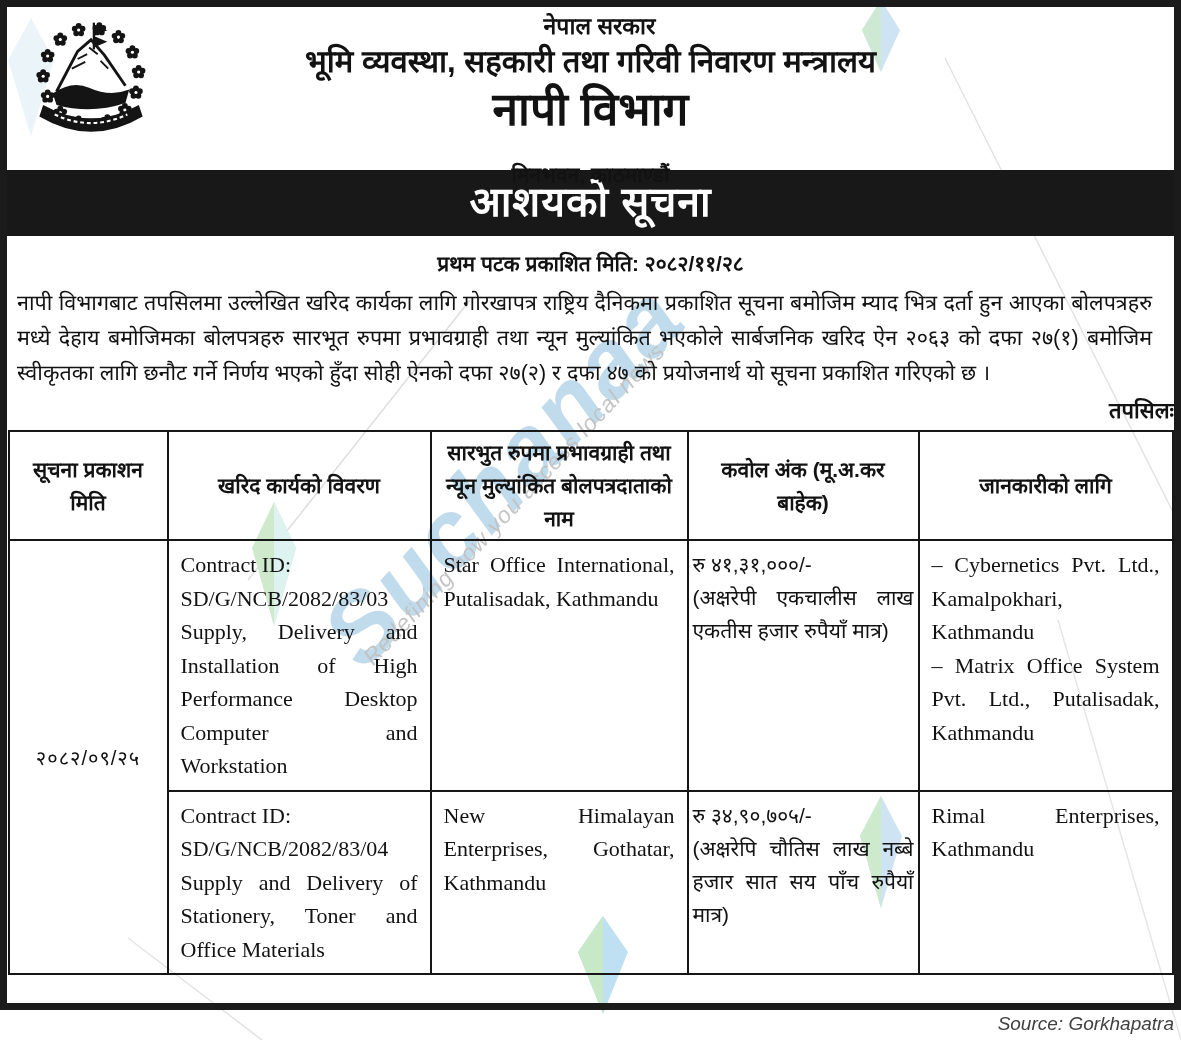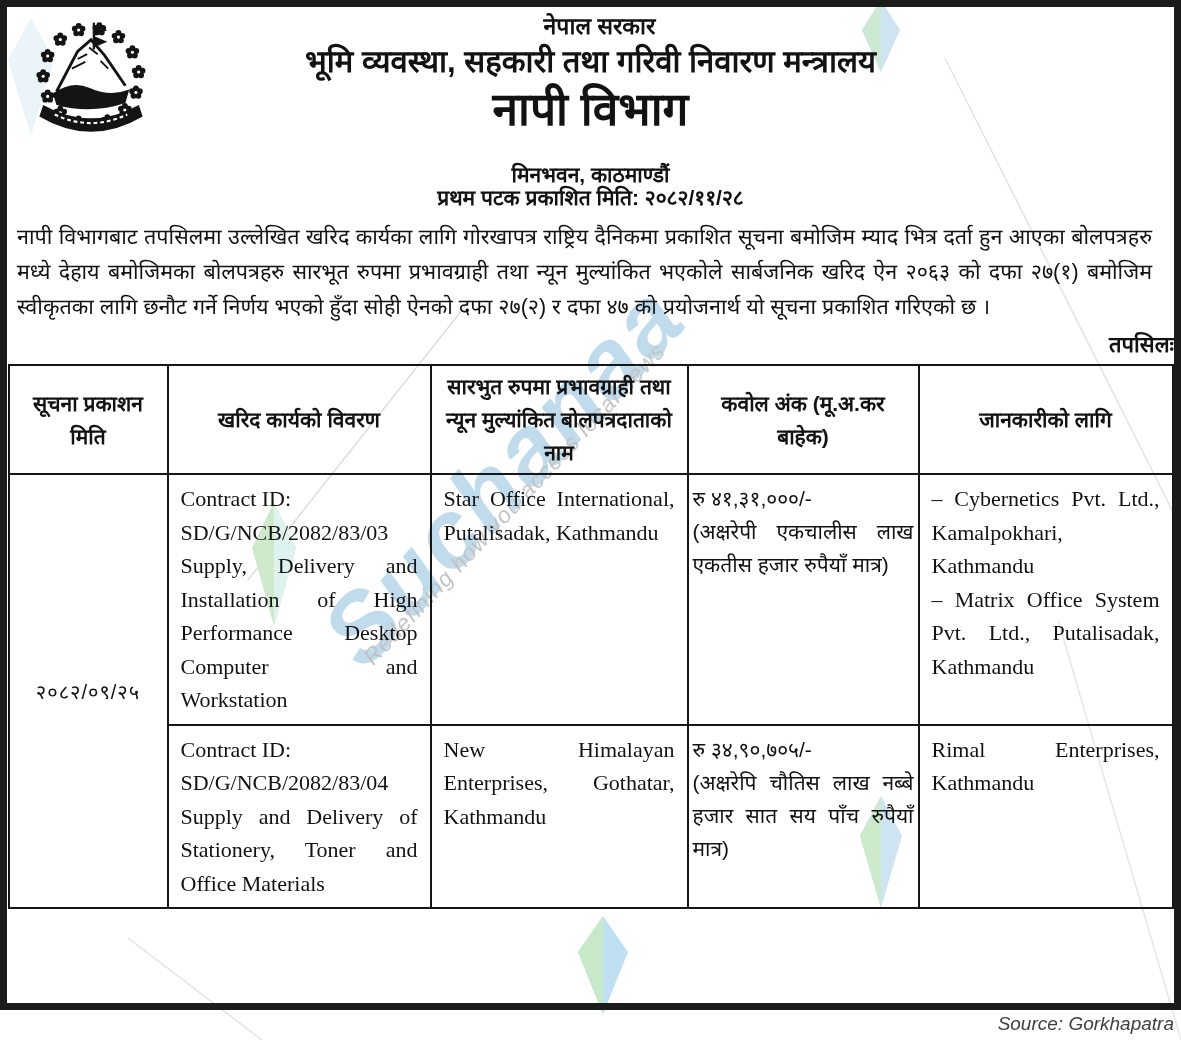--- a/index.html
+++ b/index.html
@@ -149,20 +149,21 @@
       <path d="M20,82 Q40,68 58,76 Q80,86 100,78 L96,92 Q60,104 24,94 Z"></path>
       <path d="M10,94 Q60,122 110,94 L114,106 Q60,138 6,106 Z"></path>
       <path d="M22,104 Q60,122 98,104" stroke="#ffffff" stroke-width="2.2" stroke-dasharray="4 3" fill="none"></path>
     </svg>
     <div class="gov-line">नेपाल सरकार</div>
     <div class="ministry">भूमि व्यवस्था, सहकारी तथा गरिवी निवारण मन्त्रालय</div>
     <div class="dept">नापी विभाग</div>
     <div class="address">मिनभवन, काठमाण्डौं</div>
   </div>
 
+  <div class="banner">आशयको सूचना</div>
 
   <div class="published">प्रथम पटक प्रकाशित मिति: २०८२/११/२८</div>
 
   <div class="body-text">नापी विभागबाट तपसिलमा उल्लेखित खरिद कार्यका लागि गोरखापत्र राष्ट्रिय दैनिकमा प्रकाशित सूचना बमोजिम म्याद भित्र दर्ता हुन आएका बोलपत्रहरु मध्ये देहाय बमोजिमका बोलपत्रहरु सारभूत रुपमा प्रभावग्राही तथा न्यून मुल्यांकित भएकोले सार्बजनिक खरिद ऐन २०६३ को दफा २७(१) बमोजिम स्वीकृतका लागि छनौट गर्ने निर्णय भएको हुँदा सोही ऐनको दफा २७(२) र दफा ४७ को प्रयोजनार्थ यो सूचना प्रकाशित गरिएको छ ।</div>
 
   <div class="schedule">तपसिलः</div>
 
   <table class="notice-table">
     <colgroup>
       <col style="width:159px">

